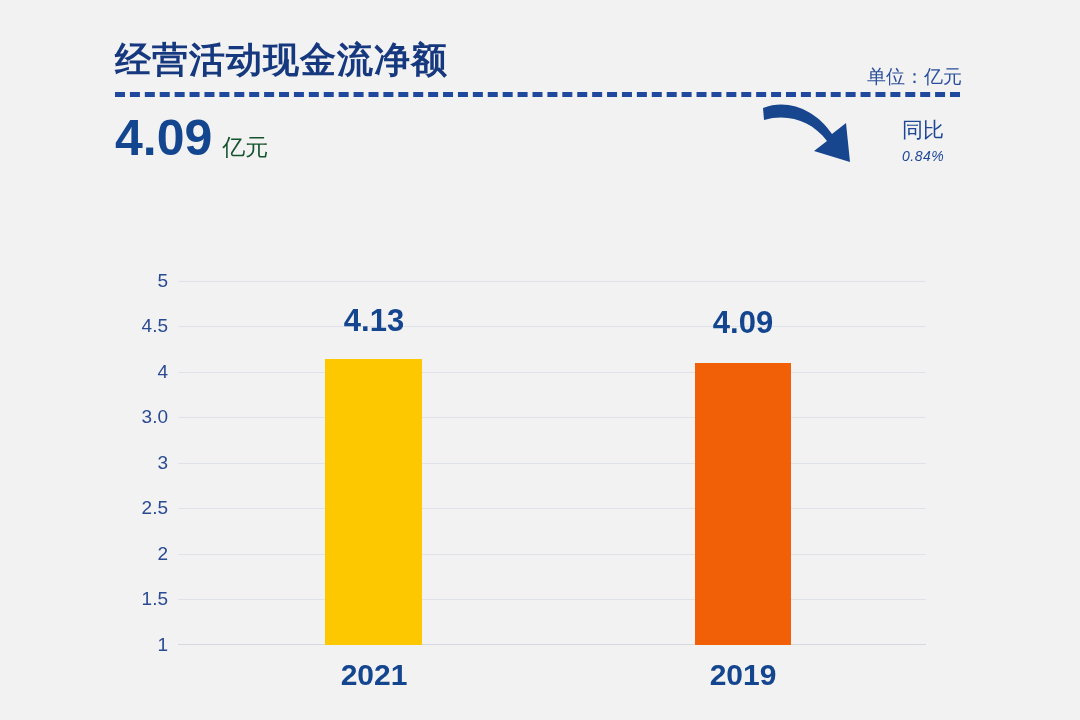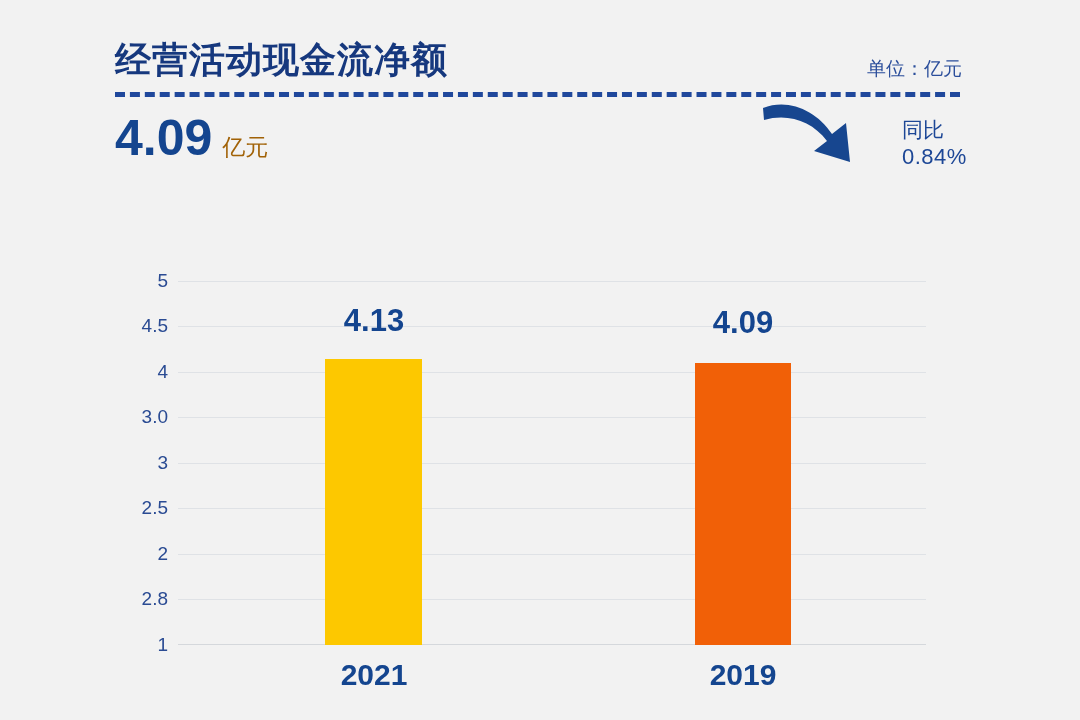--- a/index.html
+++ b/index.html
@@ -30,21 +30,21 @@
     font-weight: 700;
     color: #16387e;
     letter-spacing: 1px;
     line-height: 44px;
     white-space: nowrap;
   }
 
   .unit-label {
     position: absolute;
     right: 118px;
-    top: 56px;
+    top: 64px;
     font-size: 19px;
     color: #2b4e9b;
     font-weight: 400;
     white-space: nowrap;
   }
 
   .divider {
     position: absolute;
     left: 115px;
     top: 92px;
@@ -63,21 +63,21 @@
   }
   .big-value {
     font-size: 50px;
     font-weight: 700;
     color: #14458f;
     line-height: 60px;
     letter-spacing: 0px;
   }
   .big-value-unit {
     font-size: 23px;
-    color: #a16207;
+    color: #14532d;
     font-weight: 400;
   }
 
   
   .yoy-arrow {
     position: absolute;
     left: 762px;
     top: 96px;
     width: 104px;
     height: 72px;
@@ -85,22 +85,23 @@
   .yoy-text {
     position: absolute;
     left: 866px;
     top: 116px;
     color: #1d4796;
     font-size: 21px;
     line-height: 27px;
     margin-left: 36px;
   }
   .yoy-text .yoy-pct {
-    font-size: 22px;
+    font-size: 14px;
     letter-spacing: 0.5px;
+    font-style: italic;
   }
 
   
   .chart {
     position: absolute;
     left: 0;
     top: 0;
     width: 1080px;
     height: 720px;
   }
@@ -183,21 +184,21 @@
 
   <div class="chart">
 
     <div class="ytick-wrap" style="top:281px">5</div>
     <div class="ytick-wrap" style="top:326px">4.5</div>
     <div class="ytick-wrap" style="top:372px">4</div>
     <div class="ytick-wrap" style="top:417px">3.0</div>
     <div class="ytick-wrap" style="top:463px">3</div>
     <div class="ytick-wrap" style="top:508px">2.5</div>
     <div class="ytick-wrap" style="top:554px">2</div>
-    <div class="ytick-wrap" style="top:599px">2.8</div>
+    <div class="ytick-wrap" style="top:599px">1.5</div>
     <div class="ytick-wrap" style="top:645px">1</div>
 
     <div class="plot">
       <div class="gridline" style="top:0px"></div>
       <div class="gridline" style="top:45px"></div>
       <div class="gridline" style="top:91px"></div>
       <div class="gridline" style="top:136px"></div>
       <div class="gridline" style="top:182px"></div>
       <div class="gridline" style="top:227px"></div>
       <div class="gridline" style="top:273px"></div>

